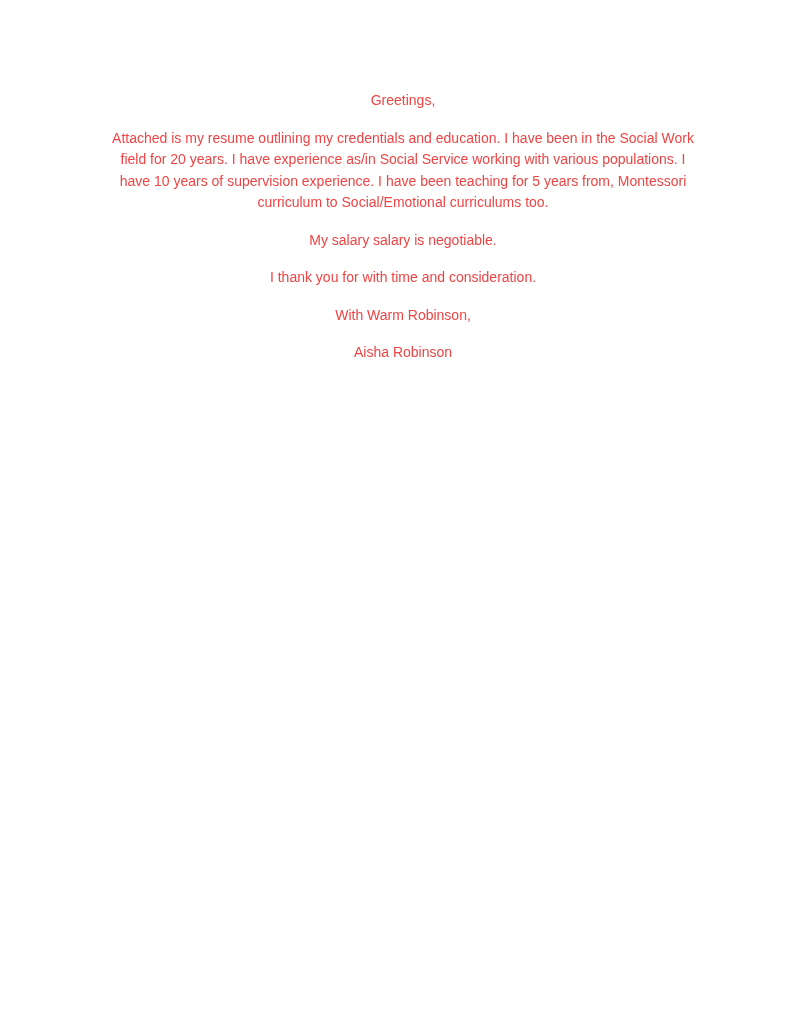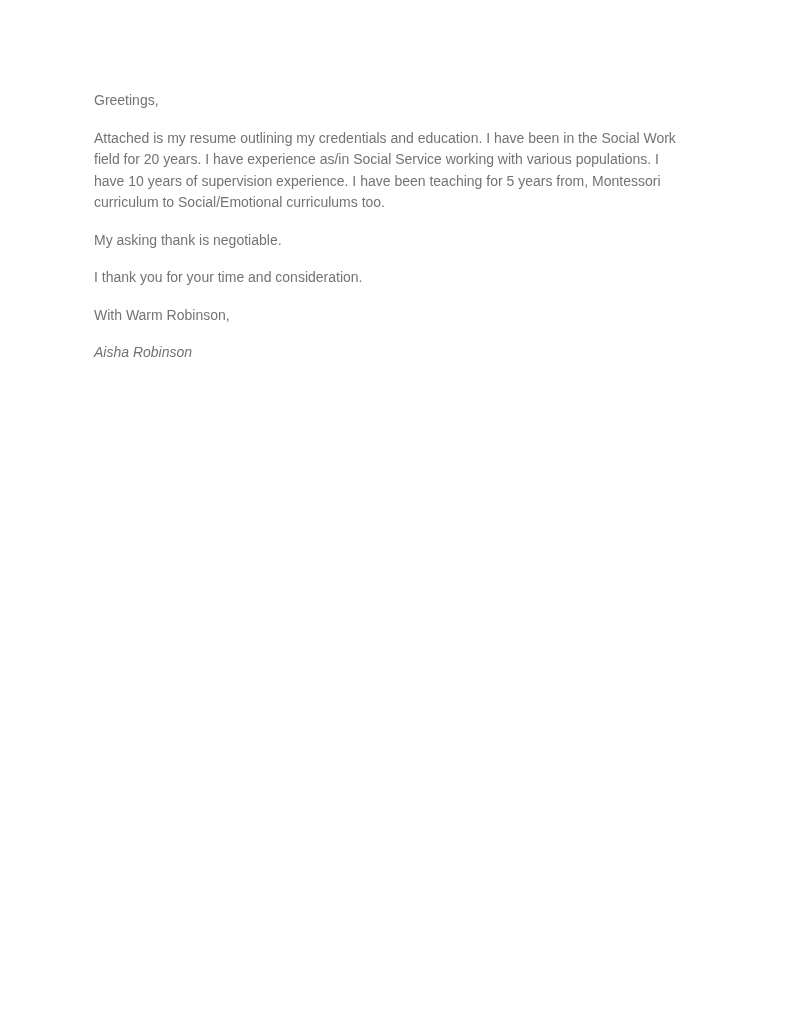--- a/index.html
+++ b/index.html
@@ -10,45 +10,45 @@
   .page {
     position: relative;
     width: 791px;
     height: 1024px;
     background: #ffffff;
     overflow: hidden;
   }
   .letter-content {
     position: absolute;
     top: 90px;
-    left: 94px;
+    left: 83px;
     width: 640px;
     font-family: "Liberation Sans", "DejaVu Sans", sans-serif;
     font-size: 14px;
     line-height: 21.5px;
-    color: #737373;
+    color: #ef4444;
+    text-align: center;
     -webkit-font-smoothing: antialiased;
   }
   .letter-content p {
     margin: 0 0 16px 0;
     white-space: pre-wrap;
   }
   .letter-content p:last-child {
     margin-bottom: 0;
-    font-style: italic;
   }
 </style>
 </head>
 <body>
 
 <div class="page">
   <div class="letter-content">
     <p>Greetings,</p>
     <p>Attached is my resume outlining my credentials and education. I have been in the Social Work
 field for 20 years. I have experience as/in Social Service working with various populations. I
 have 10 years of supervision experience. I have been teaching for 5 years from, Montessori
 curriculum to Social/Emotional curriculums too.</p>
-    <p>My asking thank is negotiable.</p>
-    <p>I thank you for your time and consideration.</p>
+    <p>My salary salary is negotiable.</p>
+    <p>I thank you for with time and consideration.</p>
     <p>With Warm Robinson,</p>
     <p>Aisha Robinson</p>
   </div>
 </div>
 
 </body></html>

